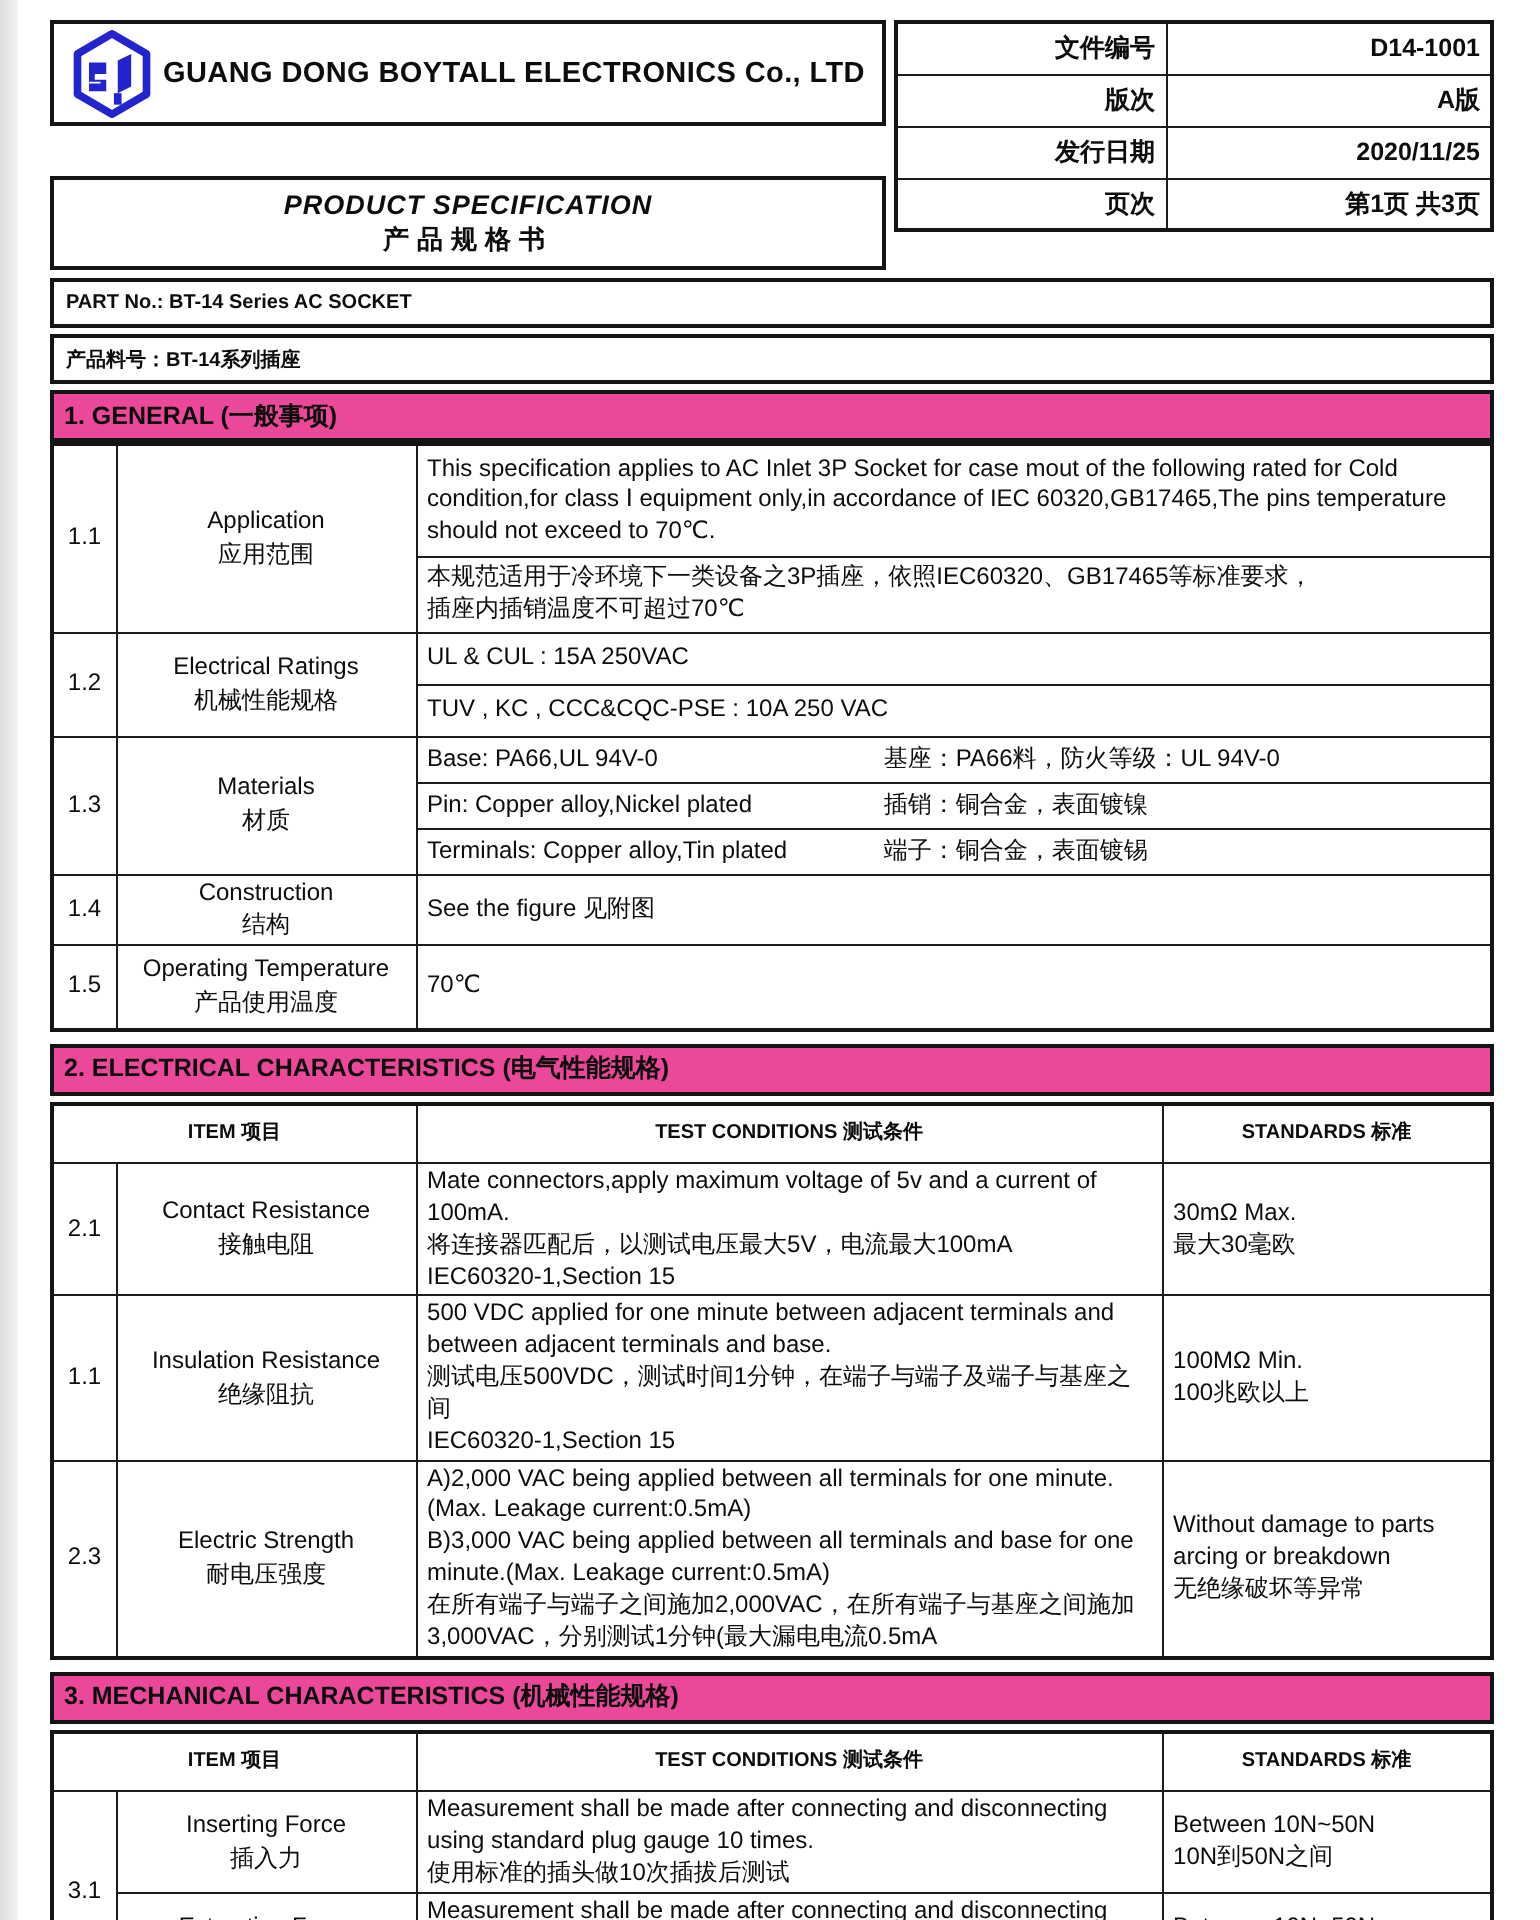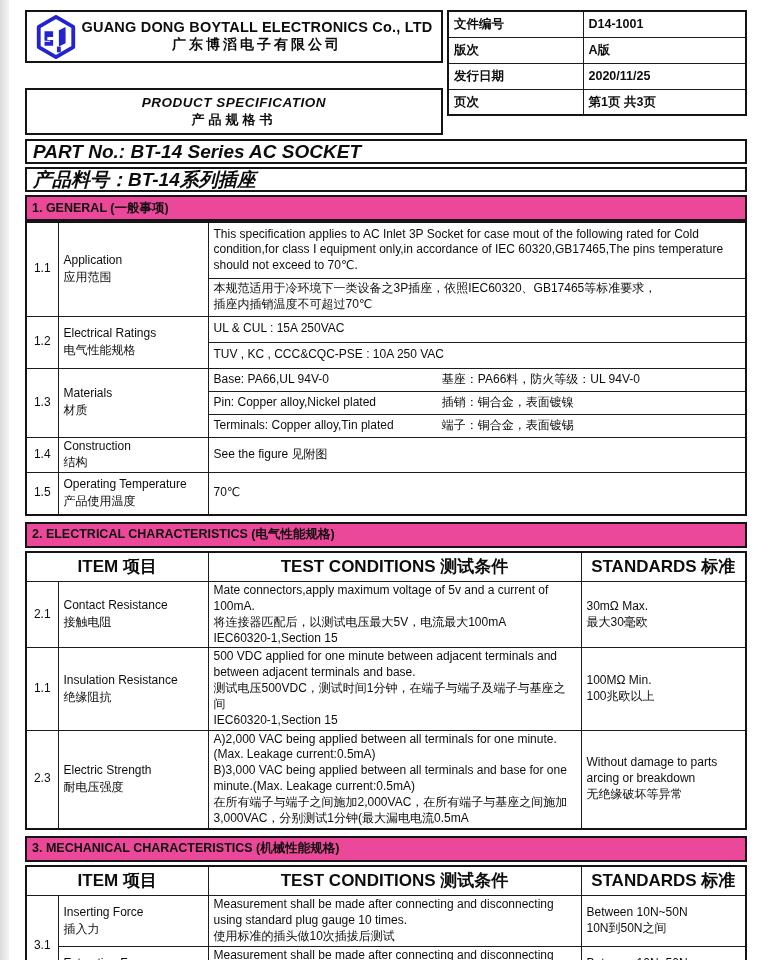--- a/index.html
+++ b/index.html
@@ -25,35 +25,35 @@
   .spec-box{height:47px;display:flex;flex-direction:column;align-items:center;justify-content:center;}
   .spec-en{font-weight:bold;font-size:13.5px;letter-spacing:.5px;font-style:italic;}
   .spec-cn{font-weight:bold;font-size:13px;letter-spacing:4px;margin-top:1px;}
   .logo{width:46px;height:46px;flex:0 0 46px;}
 
   table{border-collapse:collapse;width:100%;table-layout:fixed;background:#fff;}
   .outer{border:2px solid #141414;}
   td,th{border:1px solid #1c1c1c;padding:1px 5px;font-size:12px;line-height:1.32;box-sizing:border-box;}
 
   .info-table{height:105px;}
-  .info-table td{font-weight:bold;text-align:left;font-size:12.5px;height:26px;}
+  .info-table td{font-weight:bold;text-align:right;font-size:12.5px;height:26px;}
   .info-table .lab{width:135px;}
 
   
   .bar{border:2px solid #141414;box-sizing:border-box;height:25px;display:flex;align-items:center;
-       padding:0 6px;font-weight:bold;font-size:19px;margin-bottom:3px;background:#fff;font-style:italic;}
+       padding:0 6px;font-weight:bold;font-size:10px;margin-bottom:3px;background:#fff;}
   .section-bar{border:2px solid #141414;box-sizing:border-box;height:26px;display:flex;align-items:center;
        padding:0 5px;font-weight:bold;font-size:12.5px;background:#ec4899;}
 
   
   .num{ text-align:center; }
-  .namecell{vertical-align:middle;}
+  .namecell{text-align:center;vertical-align:middle;}
   .namecell .cn{display:block;margin-top:1px;}
   .ml{white-space:pre-line;}
-  th{font-weight:bold;text-align:center;font-size:17px;height:30px;}
+  th{font-weight:bold;text-align:center;font-size:10px;height:30px;}
   .pair-en{display:inline-block;width:225px;vertical-align:top;}
   .std{vertical-align:middle;}
   .cond{vertical-align:middle;margin-top:42px;}
   .mt6{margin-top:6px;text-align:right;} .mt3{margin-top:3px;}
 </style>
 </head>
 <body>
 
 <div class="page">
   <div class="scan-edge"></div>
@@ -63,21 +63,20 @@
       <div class="header-left">
         <div class="box company-box">
           <svg class="logo" viewBox="0 0 48 48">
             <polygon points="24,3 42,13.5 42,34.5 24,45 6,34.5 6,13.5" fill="none" stroke="#2424cf" stroke-width="4" stroke-linejoin="round"></polygon>
             <path d="M12 18 h9 v6 h-6 v3 h6 v6 h-9 v-4 h6 v-1 h-6 z" fill="#2424cf"></path>
             <path d="M27 17 l7 -3.5 v17 l-7 3.5 z" fill="#2424cf"></path>
             <rect x="25" y="34" width="4" height="6" fill="#2424cf"></rect>
           </svg>
           <div class="company-text">
             <div class="company-en">GUANG DONG BOYTALL ELECTRONICS Co., LTD</div>
-            <div class="company-cn">广东博滔电子有限公司</div>
           </div>
         </div>
         <div class="box spec-box">
           <div class="spec-en">PRODUCT SPECIFICATION</div>
           <div class="spec-cn">产品规格书</div>
         </div>
       </div>
       <table class="outer info-table">
         <tbody>
             <tr>
@@ -120,21 +119,21 @@
         <td class="ml" style="height:56px">This specification applies to AC Inlet 3P Socket for case mout of the following rated for Cold condition,for class Ⅰ equipment only,in accordance of IEC 60320,GB17465,The pins temperature should not exceed to 70℃.</td>
       </tr>
       <tr>
         <td class="ml" style="height:38px">本规范适用于冷环境下一类设备之3P插座，依照IEC60320、GB17465等标准要求，
 插座内插销温度不可超过70℃</td>
       </tr>
       <tr>
         <td class="num" rowspan="2">1.2</td>
         <td class="namecell" rowspan="2">
           <span>Electrical Ratings</span>
-          <span class="cn">电气性能规格</span>
+          <span class="cn">机械性能规格</span>
         </td>
         <td style="height:26px">UL &amp; CUL : 15A 250VAC</td>
       </tr>
       <tr>
         <td style="height:26px">TUV , KC , CCC&amp;CQC-PSE : 10A 250 VAC</td>
       </tr>
       <tr>
         <td class="num" rowspan="3">1.3</td>
         <td class="namecell" rowspan="3">
           <span>Materials</span>

